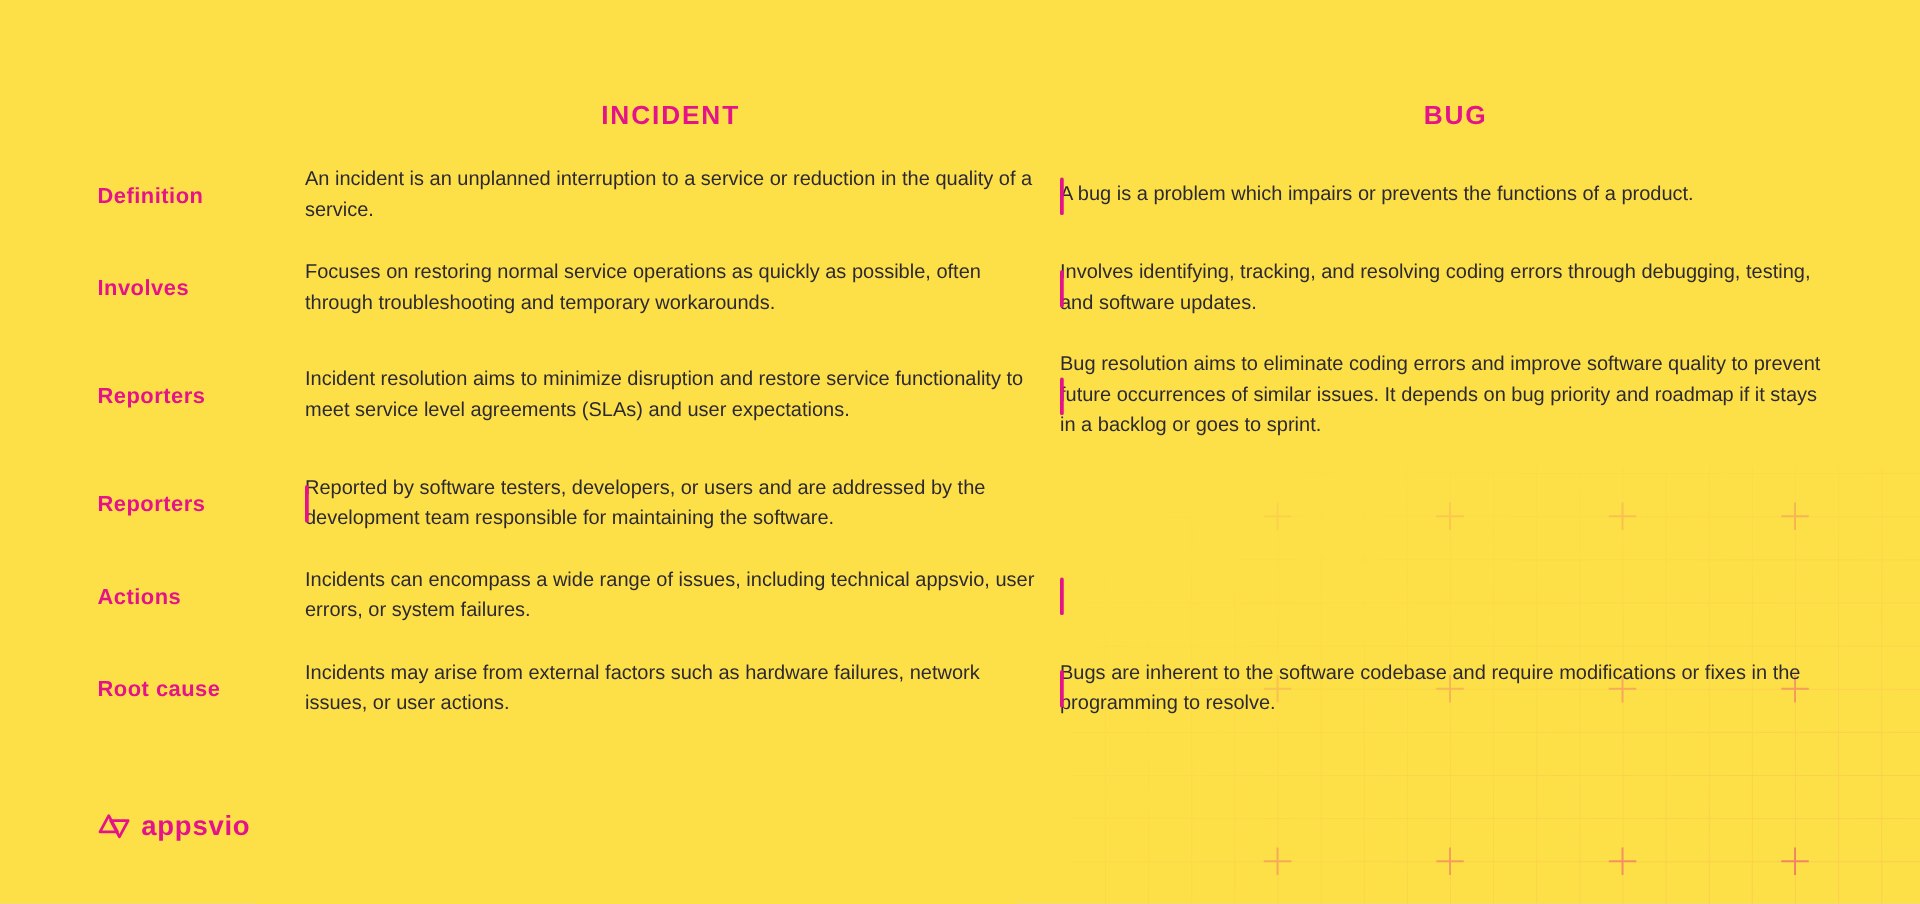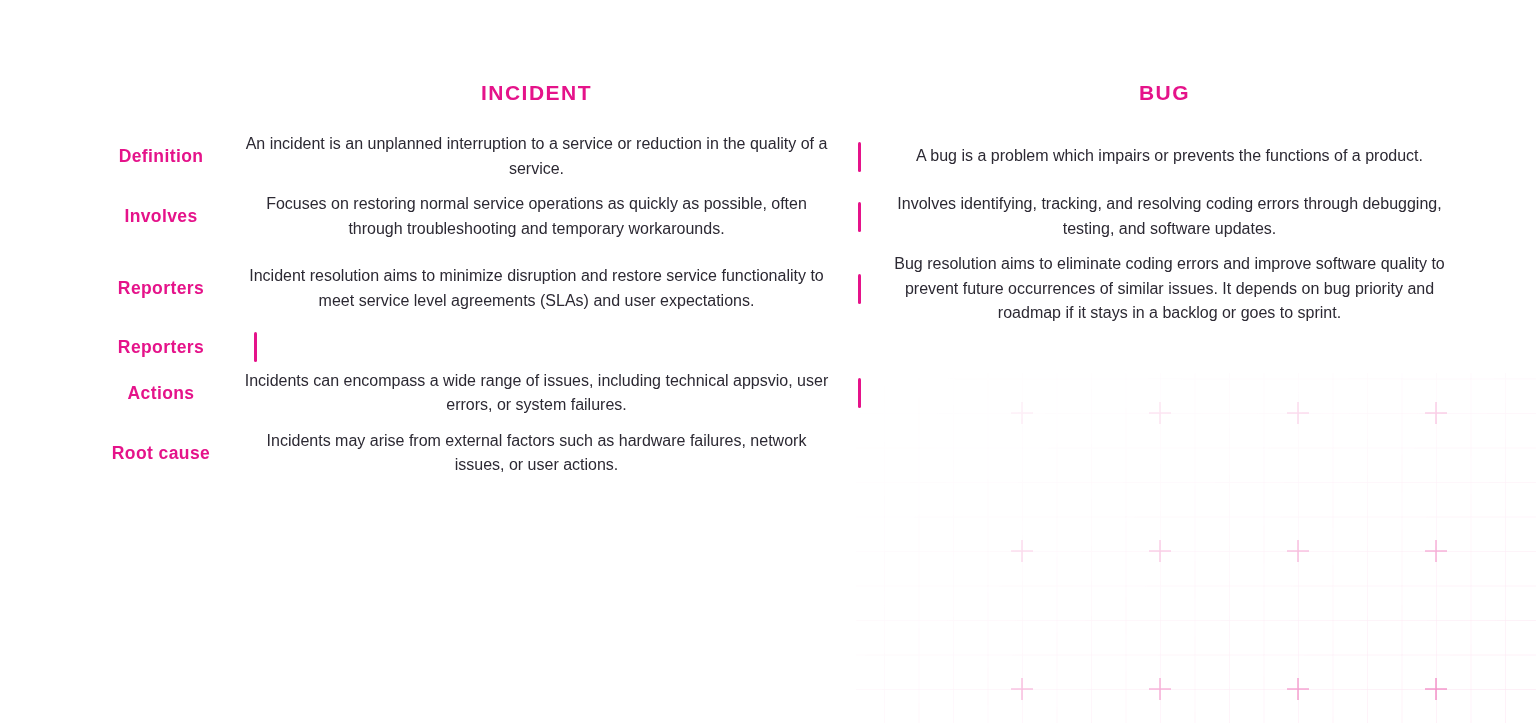--- a/index.html
+++ b/index.html
@@ -5,21 +5,21 @@
   html, body { margin: 0; padding: 0; }
   body {
     font-family: "Liberation Sans", sans-serif;
     background: #d8d4e6;
   }
   .canvas {
     position: relative;
     width: 1536px;
     height: 723px;
     margin: 0 auto;
-    background: #ffffff;
+    background: #fde047;
     overflow: hidden;
     color: #2C2933;
   }
   .bg-grid {
     position: absolute;
     right: 0;
     bottom: 0;
     pointer-events: none;
   }
   .content { position: relative; }
@@ -37,24 +37,23 @@
     text-align: center;
     line-height: 26px;
     margin: 0;
   }
   .header-cell.incident { padding-right: 19px; }
   .header-cell.bug { padding-left: 23px; }
 
   .rows {
     display: flex;
     flex-direction: column;
-    gap: 11px;
+    gap: 25px;
     margin-top: 26px;
     padding: 0 78px;
-    text-align: center;
   }
   .row {
     display: grid;
     grid-template-columns: 166px 604px 1fr;
     align-items: center;
   }
   .row-label {
     font-size: 17.5px;
     font-weight: bold;
     letter-spacing: 0.4px;
@@ -62,22 +61,20 @@
     align-self: center;
   }
   .cell {
     font-size: 16px;
     line-height: 24.5px;
     color: #2C2933;
   }
   .cell.incident { padding-right: 19px; }
   .cell.bug {
     position: relative;
-    padding-left: 23px;
-    margin-left: 10px;
   }
   .divider {
     position: absolute;
     left: 0;
     top: 50%;
     transform: translateY(-50%);
     width: 3px;
     height: 30px;
     border-radius: 2px;
     background: #E5138A;
@@ -170,33 +167,47 @@
         <div class="cell bug">
           <span class="divider"></span>
           <span>Bug resolution aims to eliminate coding errors and improve software quality to prevent future occurrences of similar issues. It depends on bug priority and roadmap if it stays in a backlog or goes to sprint.</span>
         </div>
       </div>
 
       <div class="row">
         <div class="row-label">Reporters</div>
         <div class="cell bug">
           <span class="divider"></span>
+          <span>Reported by software testers, developers, or users and are addressed by the development team responsible for maintaining the software.</span>
         </div>
       </div>
 
       <div class="row">
         <div class="row-label">Actions</div>
         <div class="cell incident">Incidents can encompass a wide range of issues, including technical appsvio, user errors, or system failures.</div>
         <div class="cell bug">
           <span class="divider"></span>
         </div>
       </div>
 
       <div class="row">
         <div class="row-label">Root cause</div>
         <div class="cell incident">Incidents may arise from external factors such as hardware failures, network issues, or user actions.</div>
+        <div class="cell bug">
+          <span class="divider"></span>
+          <span>Bugs are inherent to the software codebase and require modifications or fixes in the programming to resolve.</span>
+        </div>
       </div>
 
     </div>
 
+    <div class="footer">
+      <svg class="logo-mark" width="27" height="23" viewBox="0 0 27 23" aria-hidden="true">
+        <g fill="none" stroke="#E5138A" stroke-width="2.2" stroke-linejoin="round">
+          <path d="M2 16.5 L9 3.5 L16 16.5 Z"></path>
+          <path d="M10.5 7.5 L24.5 7.5 L17.5 20.5 Z"></path>
+        </g>
+      </svg>
+      <span class="logo-text">appsvio</span>
+    </div>
 
   </div>
 </div>
 
 </body></html>

